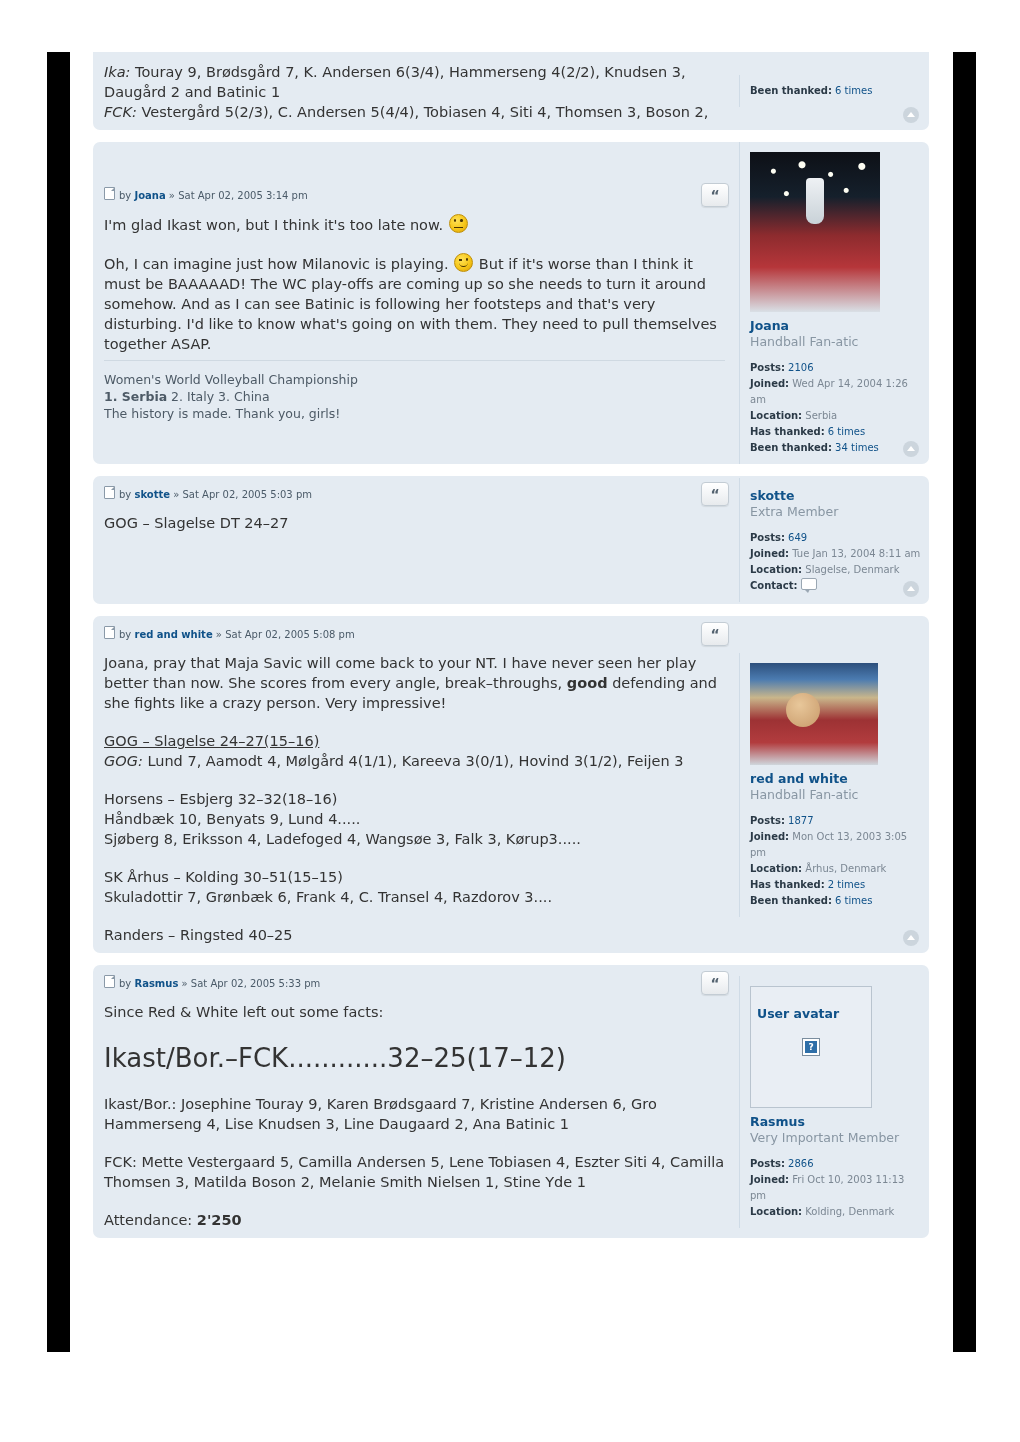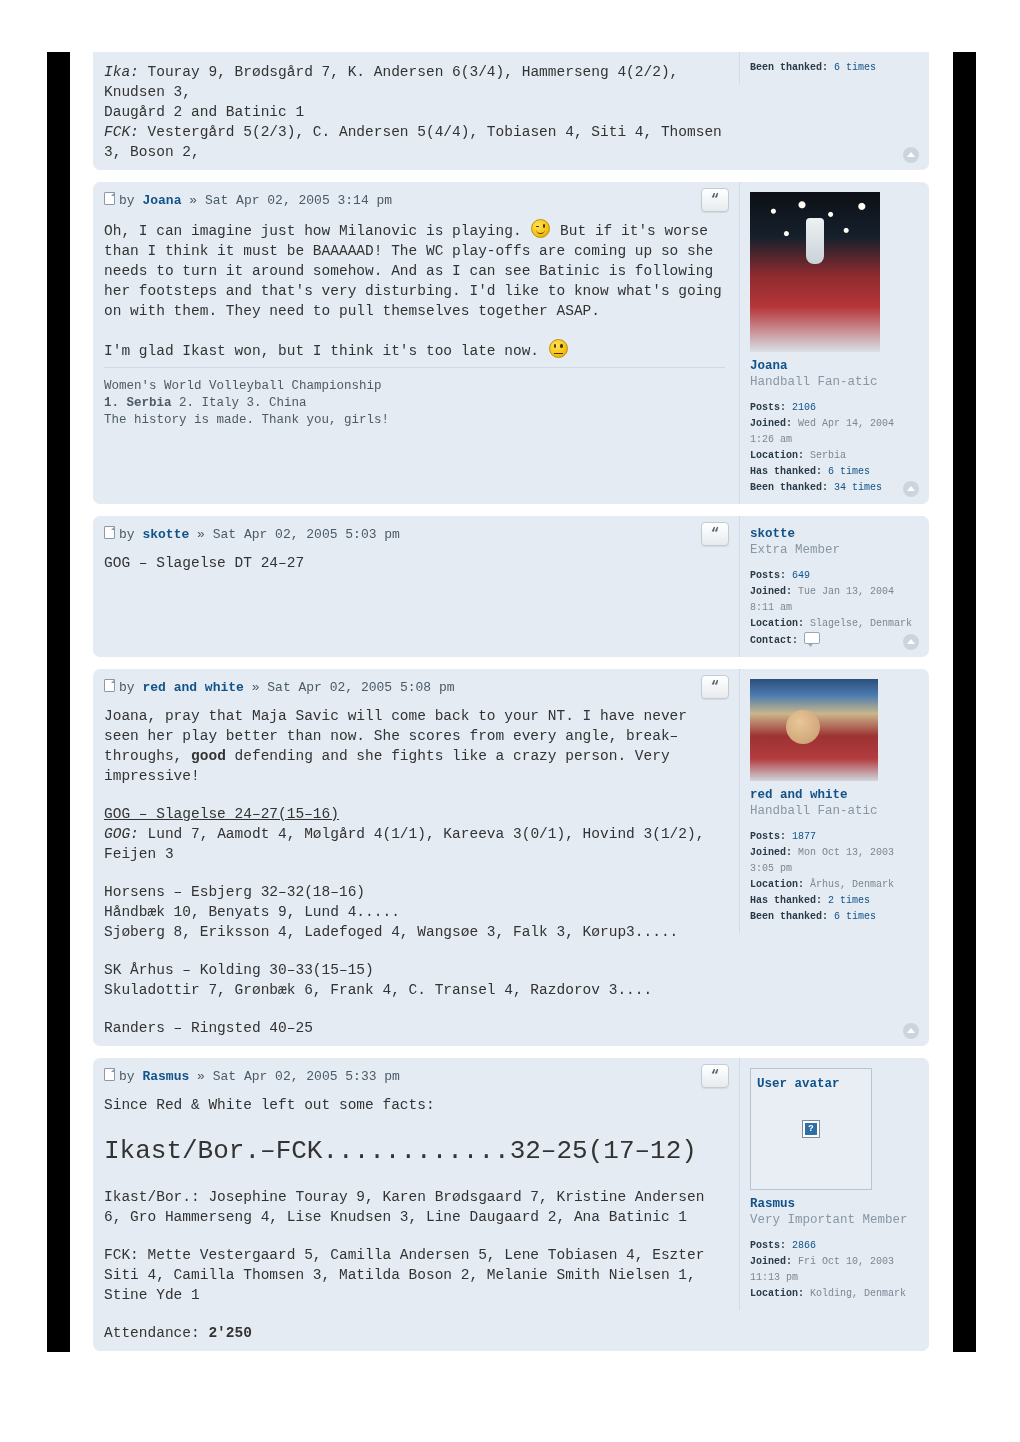--- a/index.html
+++ b/index.html
@@ -40,40 +40,39 @@
     border-radius: 7px;
     margin-bottom: 12px;
     padding: 0;
     overflow: hidden;
   }
   .post.first {
     border-radius: 0 0 7px 7px;
   }
   .post-inner {
     display: flex;
-    align-items: flex-start;
-    font-family: Liberation Mono, monospace;
+    align-items: center;
   }
   .post-body {
     flex: 1 1 auto;
     min-width: 0;
     padding: 10px 14px 8px 11px;
     position: relative;
   }
   .profile {
     flex: 0 0 190px;
     width: 190px;
     padding: 10px 8px 8px 10px;
     border-left: 1px solid #cfdbe6;
     box-sizing: border-box;
   }
 
   
   .post-head {
-    font-size: 13px;
+    font-size: 10px;
     color: #4a5a68;
     margin: 0 0 10px 0;
     line-height: 16px;
     white-space: nowrap;
   }
   .post-head .docicon {
     display: inline-block;
     width: 9px;
     height: 11px;
     border: 1px solid #8a99a8;
@@ -193,21 +192,21 @@
   }
   .avatar-rw { height: 102px; width: 128px; }
   .avatar-box {
     width: 122px;
     height: 122px;
     border: 1px solid #b9c4cf;
     background: #e9eef4;
     box-sizing: border-box;
     position: relative;
     margin-bottom: 6px;
-    padding: 5px 0 0 6px;
+    padding: 16px 0 0 6px;
   }
   .avatar-box .ab-label {
     font-size: 12.5px;
     font-weight: bold;
     color: #105289;
   }
   .broken-img {
     position: absolute;
     left: 50%;
     top: 50%;
@@ -369,27 +368,27 @@
         <div class="post-head">
           <span class="docicon"></span><span>by</span>
           <a class="author-link" href="#">Joana</a>
           <span class="sep-arrow">»</span>
           <span>Sat Apr 02, 2005 3:14 pm</span>
         </div>
         <div class="quote-btn">“</div>
 
         <div class="content">
           <p>
+            <span>I'm glad Ikast won, but I think it's too late now.</span>
+            <span class="emo"><span class="eye l"></span><span class="eye r"></span><span class="mouth" style="border-bottom:1.6px solid #4a3402;border-radius:0;"></span></span>
+          </p>
+          <p>
             <span>Oh, I can imagine just how Milanovic is playing.</span>
             <span class="emo wink"><span class="eye l"></span><span class="eye r"></span><span class="mouth"></span></span>
             <span>But if it's worse than I think it must be BAAAAAD! The WC play-offs are coming up so she needs to turn it around somehow. And as I can see Batinic is following her footsteps and that's very disturbing. I'd like to know what's going on with them. They need to pull themselves together ASAP.</span>
-          </p>
-          <p>
-            <span>I'm glad Ikast won, but I think it's too late now.</span>
-            <span class="emo"><span class="eye l"></span><span class="eye r"></span><span class="mouth" style="border-bottom:1.6px solid #4a3402;border-radius:0;"></span></span>
           </p>
         </div>
 
         <div class="signature">
           <div>Women's World Volleyball Championship</div>
           <div>
             <b>1. Serbia</b>
             <span>2. Italy 3. China</span>
           </div>
           <div>The history is made. Thank you, girls!</div>
@@ -487,21 +486,21 @@
               <span class="it">GOG:</span>
               <span>Lund 7, Aamodt 4, Mølgård 4(1/1), Kareeva 3(0/1), Hovind 3(1/2), Feijen 3</span>
             </span>
           </p>
           <p>
             <span class="line">Horsens – Esbjerg 32–32(18–16)</span>
             <span class="line">Håndbæk 10, Benyats 9, Lund 4.....</span>
             <span class="line">Sjøberg 8, Eriksson 4, Ladefoged 4, Wangsøe 3, Falk 3, Kørup3.....</span>
           </p>
           <p>
-            <span class="line">SK Århus – Kolding 30–33(15–15)</span>
+            <span class="line">SK Århus – Kolding 30–51(15–15)</span>
             <span class="line">Skuladottir 7, Grønbæk 6, Frank 4, C. Transel 4, Razdorov 3....</span>
           </p>
           <p>
             <span class="line">Randers – Ringsted 40–25</span>
           </p>
         </div>
       </div>
 
       <div class="profile">
         <div class="avatar avatar-rw av-rw"></div>

